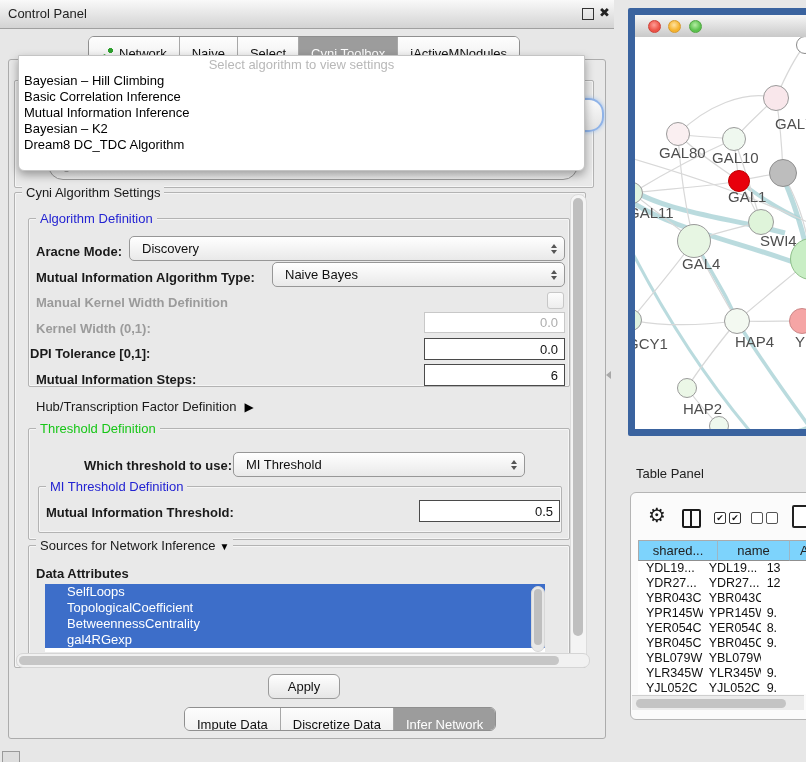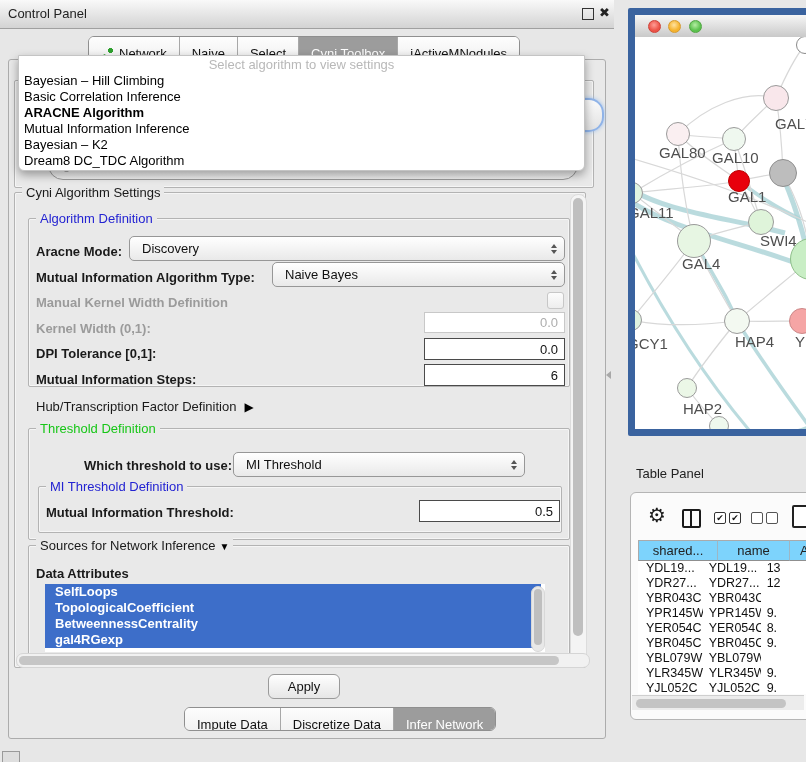--- a/index.html
+++ b/index.html
@@ -52,22 +52,22 @@
             background:linear-gradient(#fcfcfc,#ededed);}
 
   
   .vtrack{position:absolute;background:#f4f4f4;border:1px solid #dcdcdc;border-radius:8px;}
   .vthumb{position:absolute;background:#bfbfbf;border-radius:5px;}
   .htrack{position:absolute;background:#f1f1f1;border:1px solid #d5d5d5;border-radius:7px;}
   .hthumb{position:absolute;background:#c6c6c6;border-radius:5px;}
 
   
   .attr-list{position:absolute;left:45px;top:584px;width:500px;height:68px;background:#fff;overflow:hidden;}
-  .attr-item{height:16px;line-height:16px;padding-left:10px;background:#3d6ec9;color:#fff;font-size:13px;
-             width:calc(100% - 14px);white-space:nowrap;font-weight:bold;}
+  .attr-item{height:16px;line-height:16px;padding-left:22px;background:#3d6ec9;color:#fff;font-size:13px;
+             width:calc(100% - 14px);white-space:nowrap;}
 
   
   .apply-btn{left:268px;top:674px;width:70px;height:23px;border:1px solid #9a9a9a;border-radius:6px;
              background:linear-gradient(#fefefe,#e6e6e6);display:flex;align-items:center;justify-content:center;
              font-size:13px;color:#111;}
   .bottom-tab-bar{left:144px;top:707px;display:flex;border:1px solid #8f8f8f;border-radius:6px;overflow:hidden;height:22px;
                   background:linear-gradient(#fdfdfd,#ececec);margin-left:40px;}
 
   
   .dd-overlay{left:18px;top:55px;width:565px;height:114px;background:#fff;border:1px solid #c4c4c4;
@@ -160,21 +160,20 @@
 
 <div class="groupbox" style="left:14px;top:80px;width:578px;height:106px;z-index:1;"></div>
 <div class="abs bg-combo">galFiltered.sif default node</div>
 <div class="abs focus-sliver"></div>
 
 <div class="abs dd-overlay">
   <div class="dd-placeholder">Select algorithm to view settings</div>
   <div class="dd-items">
       <div class="dd-item">Bayesian – Hill Climbing</div>
       <div class="dd-item">Basic Correlation Inference</div>
-      <div class="dd-item bold">ARACNE Algorithm</div>
       <div class="dd-item">Mutual Information Inference</div>
       <div class="dd-item">Bayesian – K2</div>
       <div class="dd-item">Dream8 DC_TDC Algorithm</div>
     </div>
 </div>
 
 <div class="groupbox" style="left:14px;top:192px;width:570px;height:474px;z-index:2;"></div>
 <div class="legend" style="left:22px;top:185px;">Cyni Algorithm Settings</div>
 
 <div class="vtrack" style="left:570px;top:194px;width:15px;height:466px;z-index:4;">
@@ -201,21 +200,21 @@
       <i class="dn"></i>
     </span>
 </div>
 
 <div class="lbl dis" style="left:36px;top:295px;z-index:3;">Manual Kernel Width Definition</div>
 <div class="checkbox" style="left:547px;top:292px;z-index:3;"></div>
 
 <div class="lbl dis" style="left:36px;top:321px;z-index:3;">Kernel Width (0,1):</div>
 <div class="tinput dis" style="left:424px;top:312px;width:141px;height:21px;z-index:3;">0.0</div>
 
-<div class="lbl" style="left:36px;top:346px;z-index:3;">DPI Tolerance [0,1]:</div>
+<div class="lbl" style="left:30px;top:346px;z-index:3;">DPI Tolerance [0,1]:</div>
 <div class="tinput" style="left:424px;top:338px;width:141px;height:22px;z-index:3;">0.0</div>
 
 <div class="lbl" style="left:36px;top:372px;z-index:3;">Mutual Information Steps:</div>
 <div class="tinput" style="left:424px;top:364px;width:141px;height:22px;z-index:3;">6</div>
 
 <div class="lbl" style="left:36px;top:399px;font-weight:normal;z-index:3;">
   <span>Hub/Transcription Factor Definition</span><span class="hub-arrow">▶</span>
 </div>
 
 <div class="groupbox" style="left:28px;top:428px;width:540px;height:110px;z-index:2;"></div>

